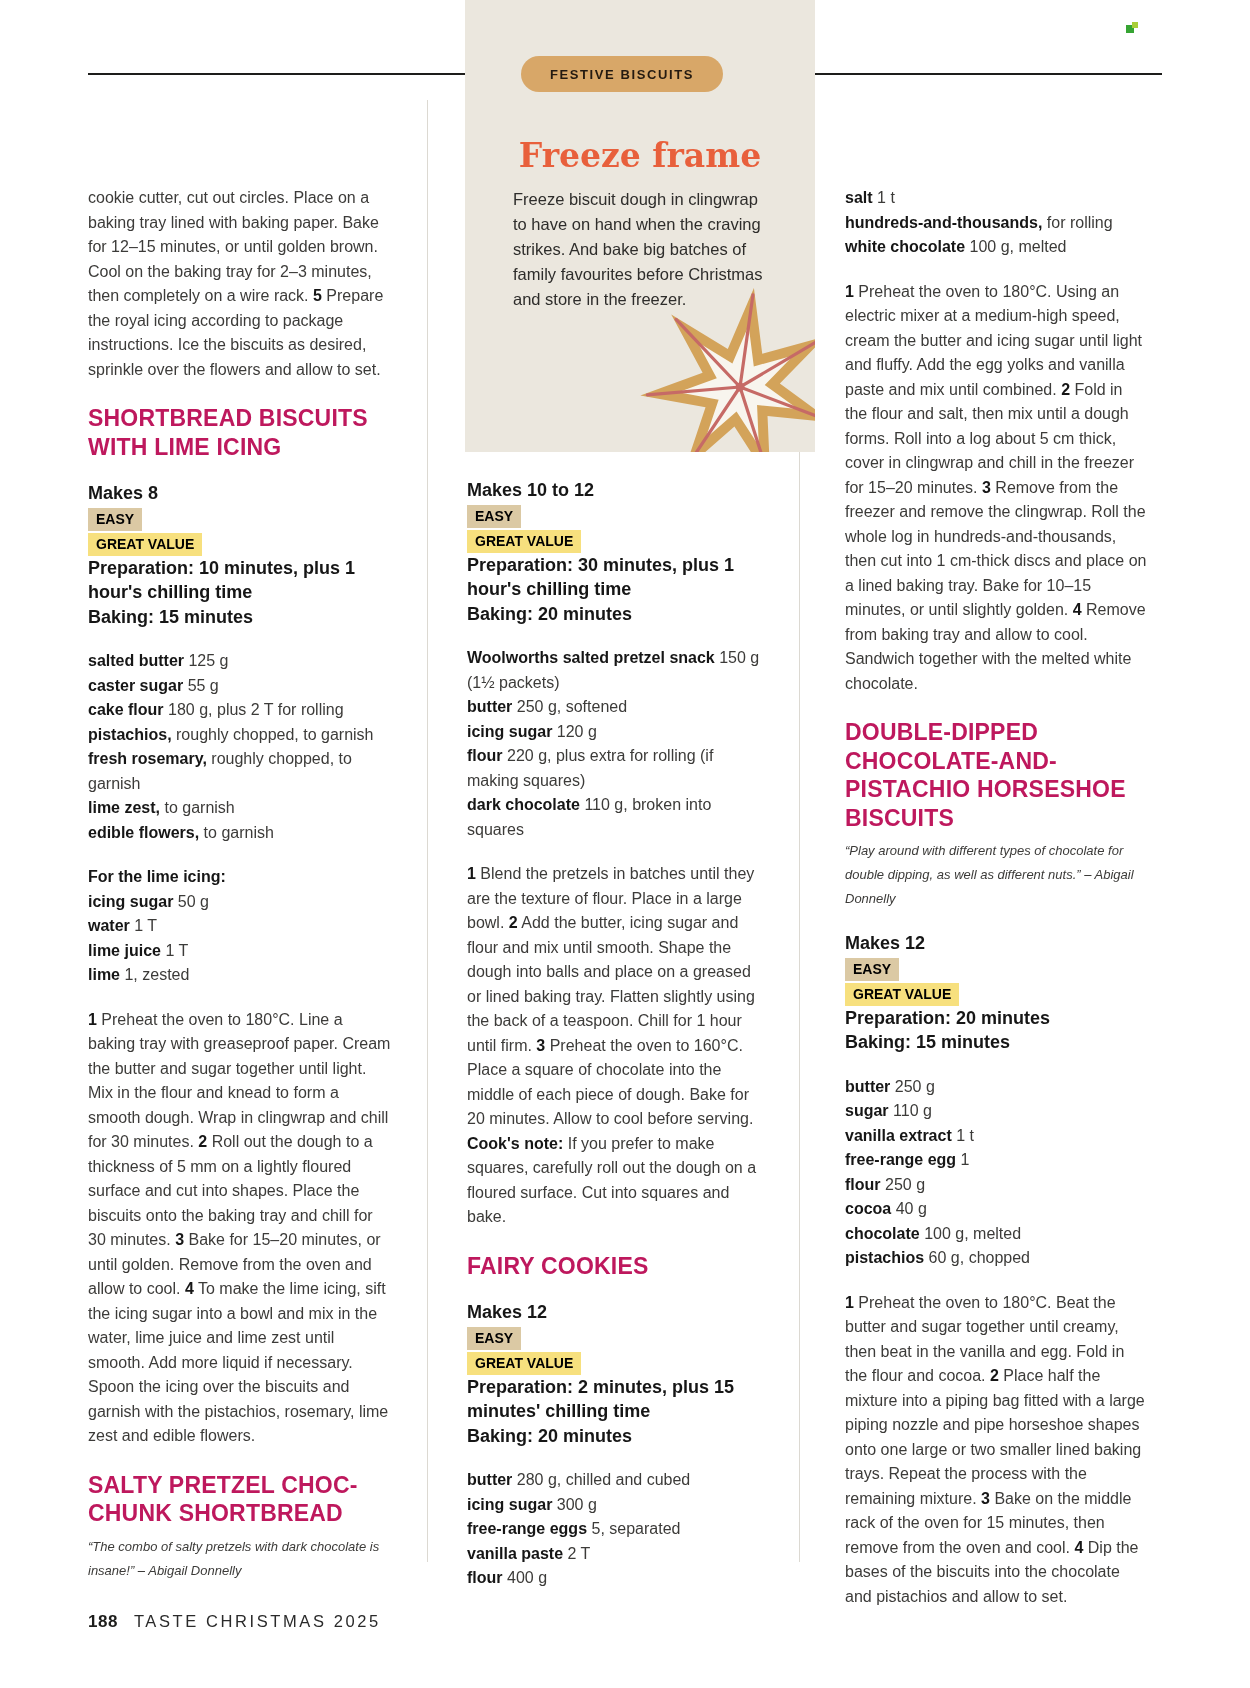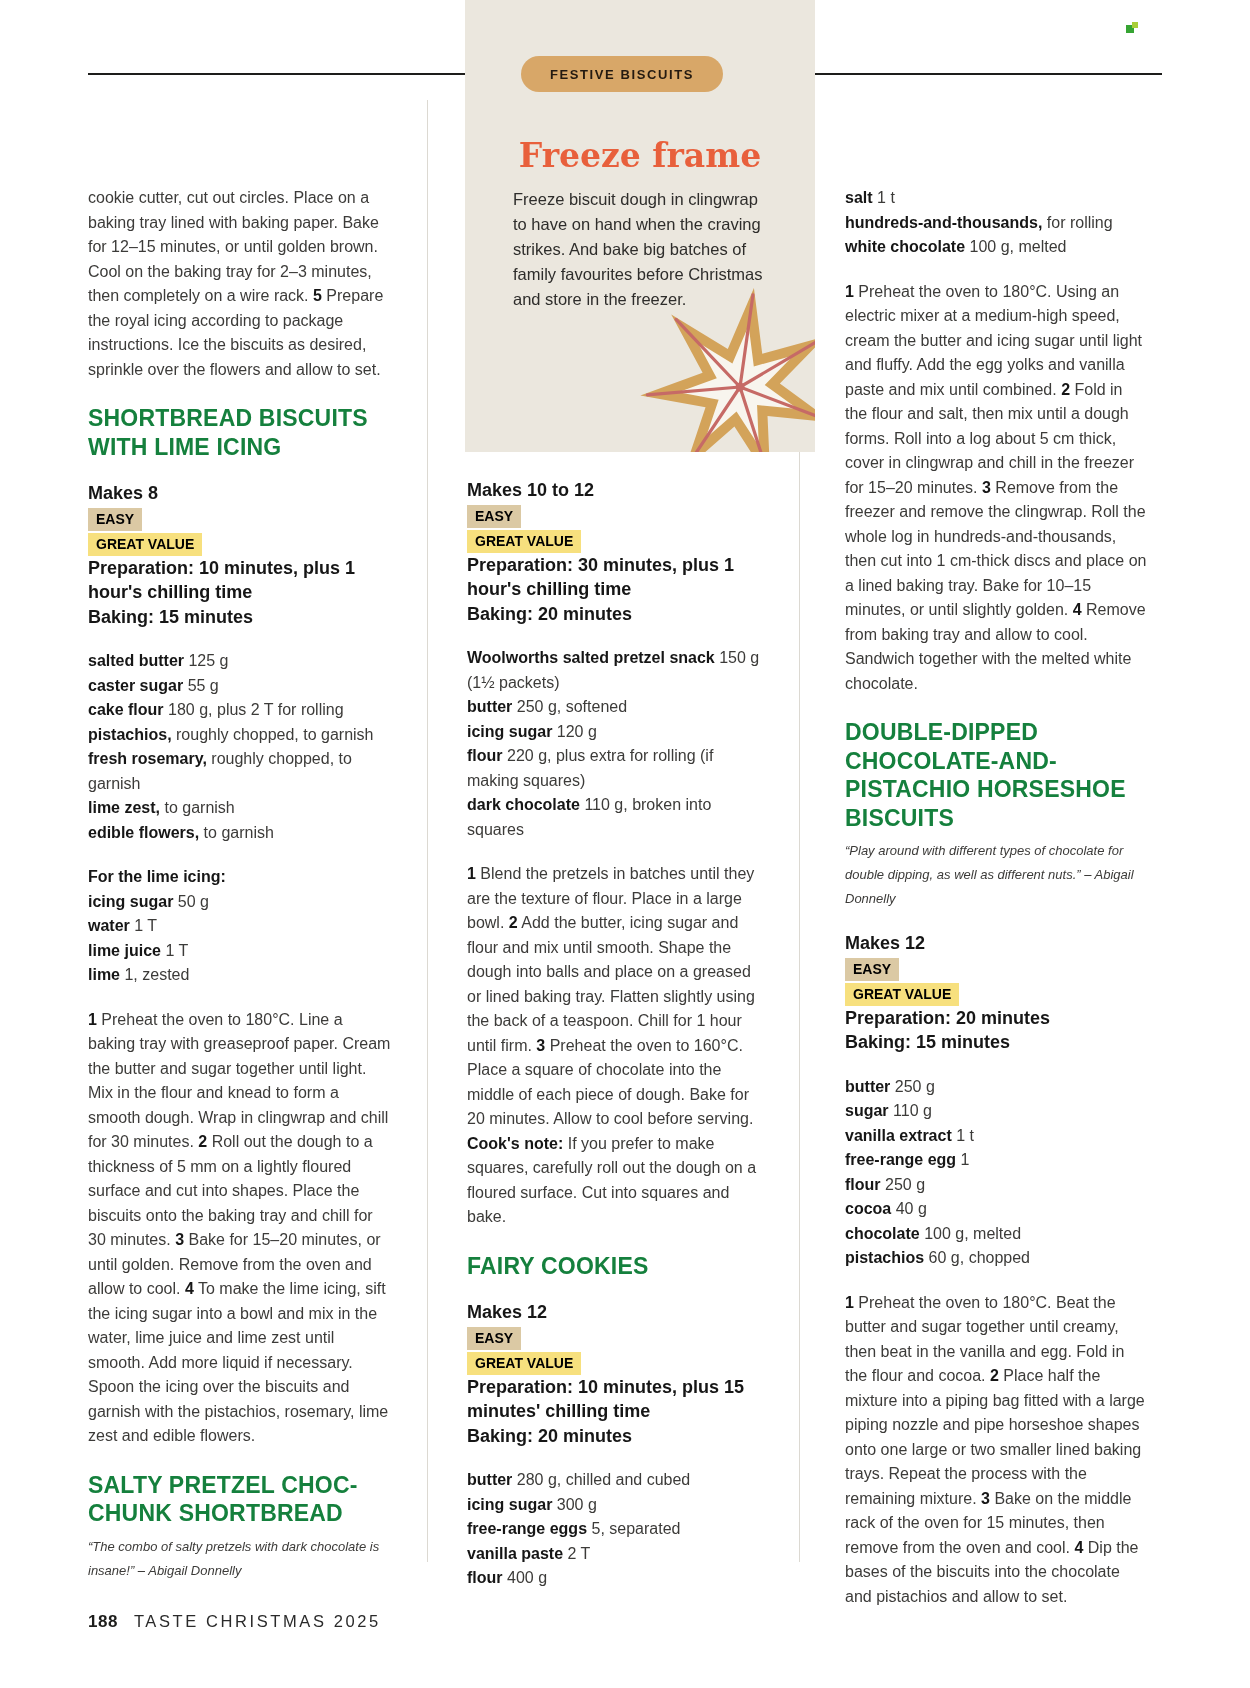--- a/index.html
+++ b/index.html
@@ -30,21 +30,21 @@
   .corner-mark .g1{position:absolute;left:0;top:3px;width:8px;height:8px;background:#36a433}
   .corner-mark .g2{position:absolute;left:6px;top:0;width:6px;height:6px;background:#a9ce38}
 
   .col{position:absolute}
   #col-left{left:88px;top:186px;width:305px}
   #col-mid{left:467px;top:478px;width:302px}
   #col-right{left:845px;top:186px;width:302px}
 
   .body{font-size:16px;line-height:24.5px;color:#3c3b39;margin:0}
   .body b{color:#161616}
-  .rtitle{font-size:23px;line-height:28.5px;letter-spacing:.2px;color:#15803d;font-weight:bold;margin:22px 0 0}
+  .rtitle{font-size:23px;line-height:28.5px;letter-spacing:.2px;color:#be185d;font-weight:bold;margin:22px 0 0}
   .quote{font-style:italic;font-size:13px;line-height:24px;color:#3c3b39;margin:7px 0 0}
 
   .meta{margin-top:20px}
   .meta .makes,.meta .prep{font-weight:bold;color:#161616;font-size:18px;line-height:24.5px;margin:0}
   .badge-row{line-height:25px;margin:0}
   .badge{display:inline-block;font-weight:bold;font-size:14px;color:#000000;padding:0 8px 1px;line-height:22px}
   .badge.easy{background:#dbc9a4}
   .badge.value{background:#f7e07e}
 
   .ing-list{list-style:none;margin:20px 0 0;padding:0}
@@ -157,21 +157,21 @@
 
     <p class="body method"><b>1</b><span> Blend the pretzels in batches until they are the texture of flour. Place in a large bowl. </span><b>2</b><span> Add the butter, icing sugar and flour and mix until smooth. Shape the dough into balls and place on a greased or lined baking tray. Flatten slightly using the back of a teaspoon. Chill for 1 hour until firm. </span><b>3</b><span> Preheat the oven to 160°C. Place a square of chocolate into the middle of each piece of dough. Bake for 20 minutes. Allow to cool before serving.</span></p>
     <p class="body note"><b>Cook's note:</b><span> If you prefer to make squares, carefully roll out the dough on a floured surface. Cut into squares and bake.</span></p>
 
     <h2 class="rtitle">FAIRY COOKIES</h2>
 
     <div class="meta">
       <p class="makes">Makes 12</p>
       <p class="badge-row"><span class="badge easy">EASY</span></p>
       <p class="badge-row"><span class="badge value">GREAT VALUE</span></p>
-      <p class="prep">Preparation: 10 minutes, plus 15 minutes' chilling time</p>
+      <p class="prep">Preparation: 2 minutes, plus 15 minutes' chilling time</p>
       <p class="prep">Baking: 20 minutes</p>
     </div>
 
     <ul class="ing-list">
 
     <li class="ing"><b>butter</b> <span>280 g, chilled and cubed</span></li>
         <li class="ing"><b>icing sugar</b> <span>300 g</span></li>
         <li class="ing"><b>free-range eggs</b> <span>5, separated</span></li>
         <li class="ing"><b>vanilla paste</b> <span>2 T</span></li>
         <li class="ing"><b>flour</b> <span>400 g</span></li>

